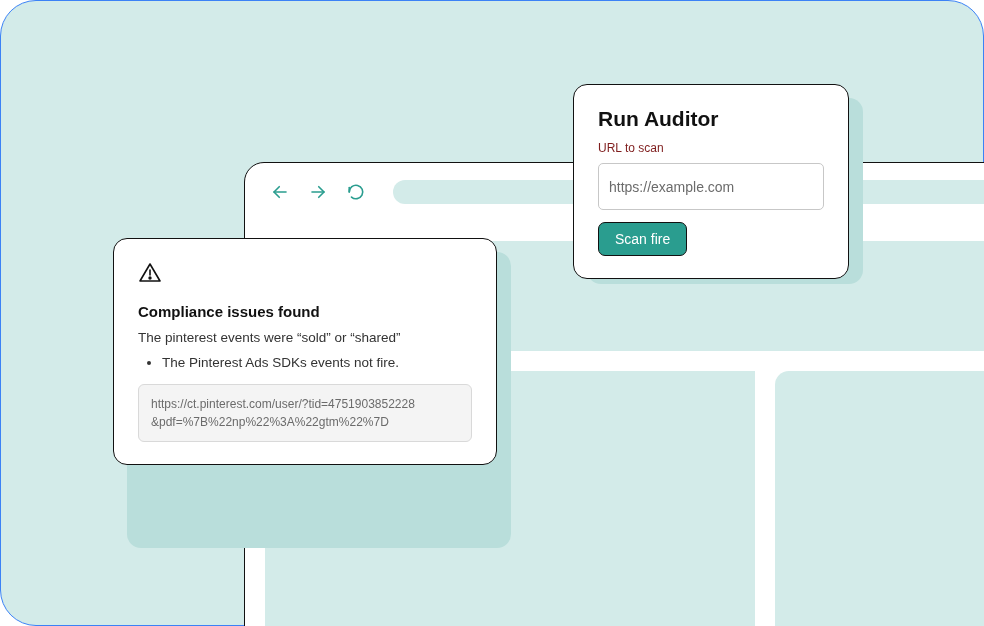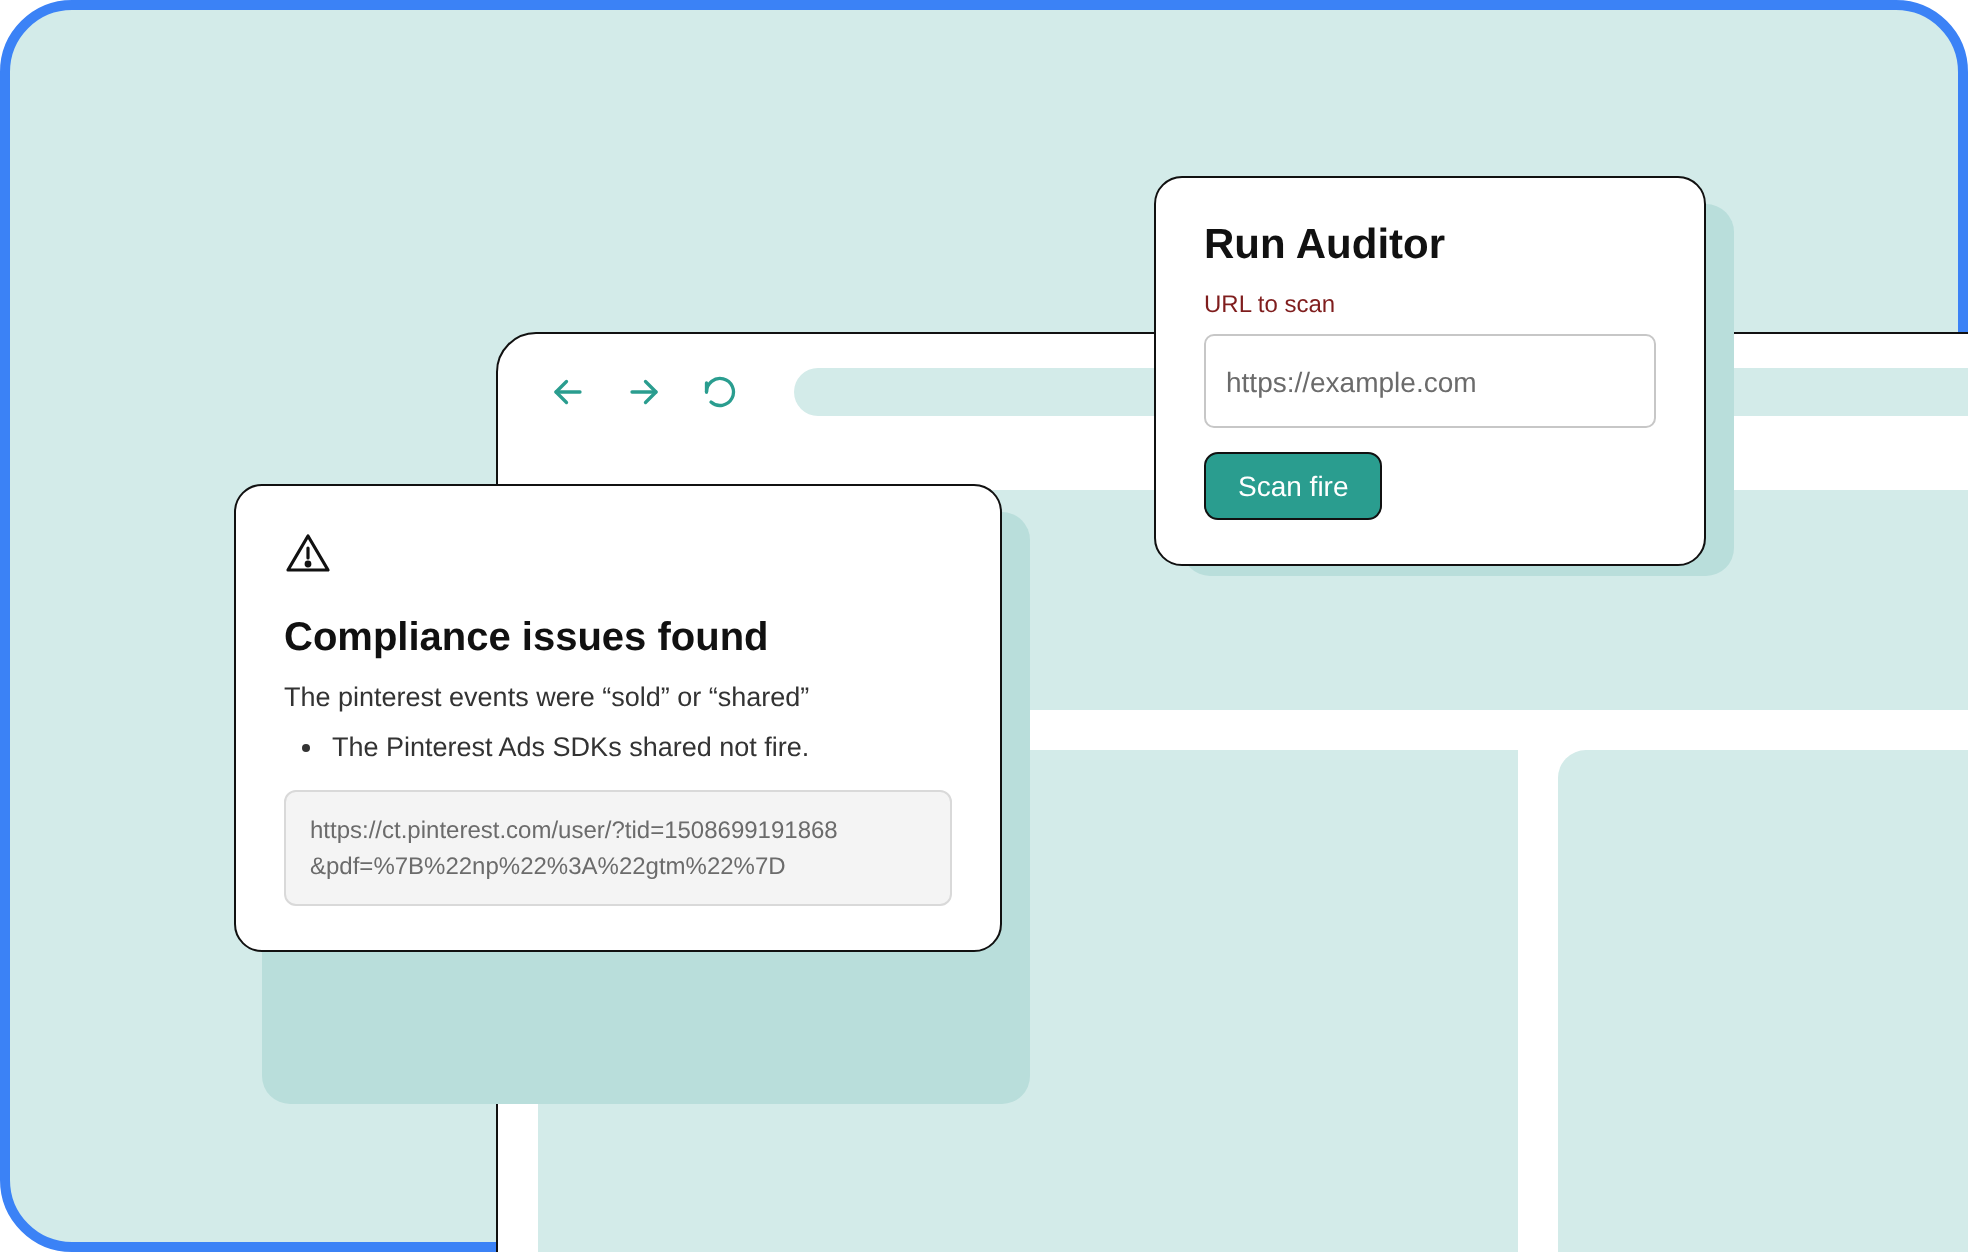--- a/index.html
+++ b/index.html
@@ -2,21 +2,21 @@
 <html><head>
 <meta charset="utf-8">
 <style>
   * { box-sizing: border-box; margin: 0; padding: 0; }
   html, body { width: 984px; height: 626px; overflow: hidden; font-family: -apple-system, BlinkMacSystemFont, "Segoe UI", Helvetica, Arial, sans-serif; }
   .stage {
     position: relative;
     width: 984px;
     height: 626px;
     background: #d3ebe9;
-    border: 5px solid #3b82f6;
+    border: 1px solid #3b82f6;
     border-radius: 36px;
   }
 
   
   .browser {
     position: absolute;
     left: 243px;
     top: 161px;
     width: 741px;
     height: 465px;
@@ -98,21 +98,21 @@
     border-radius: 7px;
     padding: 8px 16px;
     font-size: 14px;
     font-weight: 500;
     cursor: pointer;
   }
 
   
   .compliance { left: 112px; top: 237px; width: 384px; }
   .compliance .warn { margin-bottom: 14px; }
-  .compliance h2 { font-size: 20px; font-weight: 700; color: #111; margin-bottom: 10px; }
+  .compliance h2 { font-size: 15px; font-weight: 700; color: #111; margin-bottom: 10px; }
   .compliance .sub { font-size: 13.5px; color: #333; margin-bottom: 10px; }
   .compliance ul { list-style: disc; padding-left: 24px; margin-bottom: 14px; }
   .compliance li { font-size: 13.5px; color: #333; }
   .code {
     background: #f4f4f4;
     border: 1px solid #d9d9d9;
     border-radius: 6px;
     padding: 10px 12px;
     font-size: 12px;
     color: #6b6b6b;
@@ -173,21 +173,21 @@
     <div class="warn">
       <svg width="24" height="24" viewBox="0 0 24 24" fill="none" stroke="#111" stroke-width="1.6" stroke-linecap="round" stroke-linejoin="round">
         <path d="M12 3 L22 20 H2 Z"></path>
         <line x1="12" y1="9" x2="12" y2="14"></line>
         <circle cx="12" cy="17" r="0.9" fill="#111"></circle>
       </svg>
     </div>
     <h2>Compliance issues found</h2>
     <div class="sub">The pinterest events were “sold” or “shared”</div>
     <ul>
-      <li>The Pinterest Ads SDKs shared not fire.</li>
+      <li>The Pinterest Ads SDKs events not fire.</li>
     </ul>
     <div class="code">
-      <div>https://ct.pinterest.com/user/?tid=1508699191868</div>
+      <div>https://ct.pinterest.com/user/?tid=4751903852228</div>
       <div>&amp;pdf=%7B%22np%22%3A%22gtm%22%7D</div>
     </div>
   </div>
 
 </div>
 
 </body></html>

